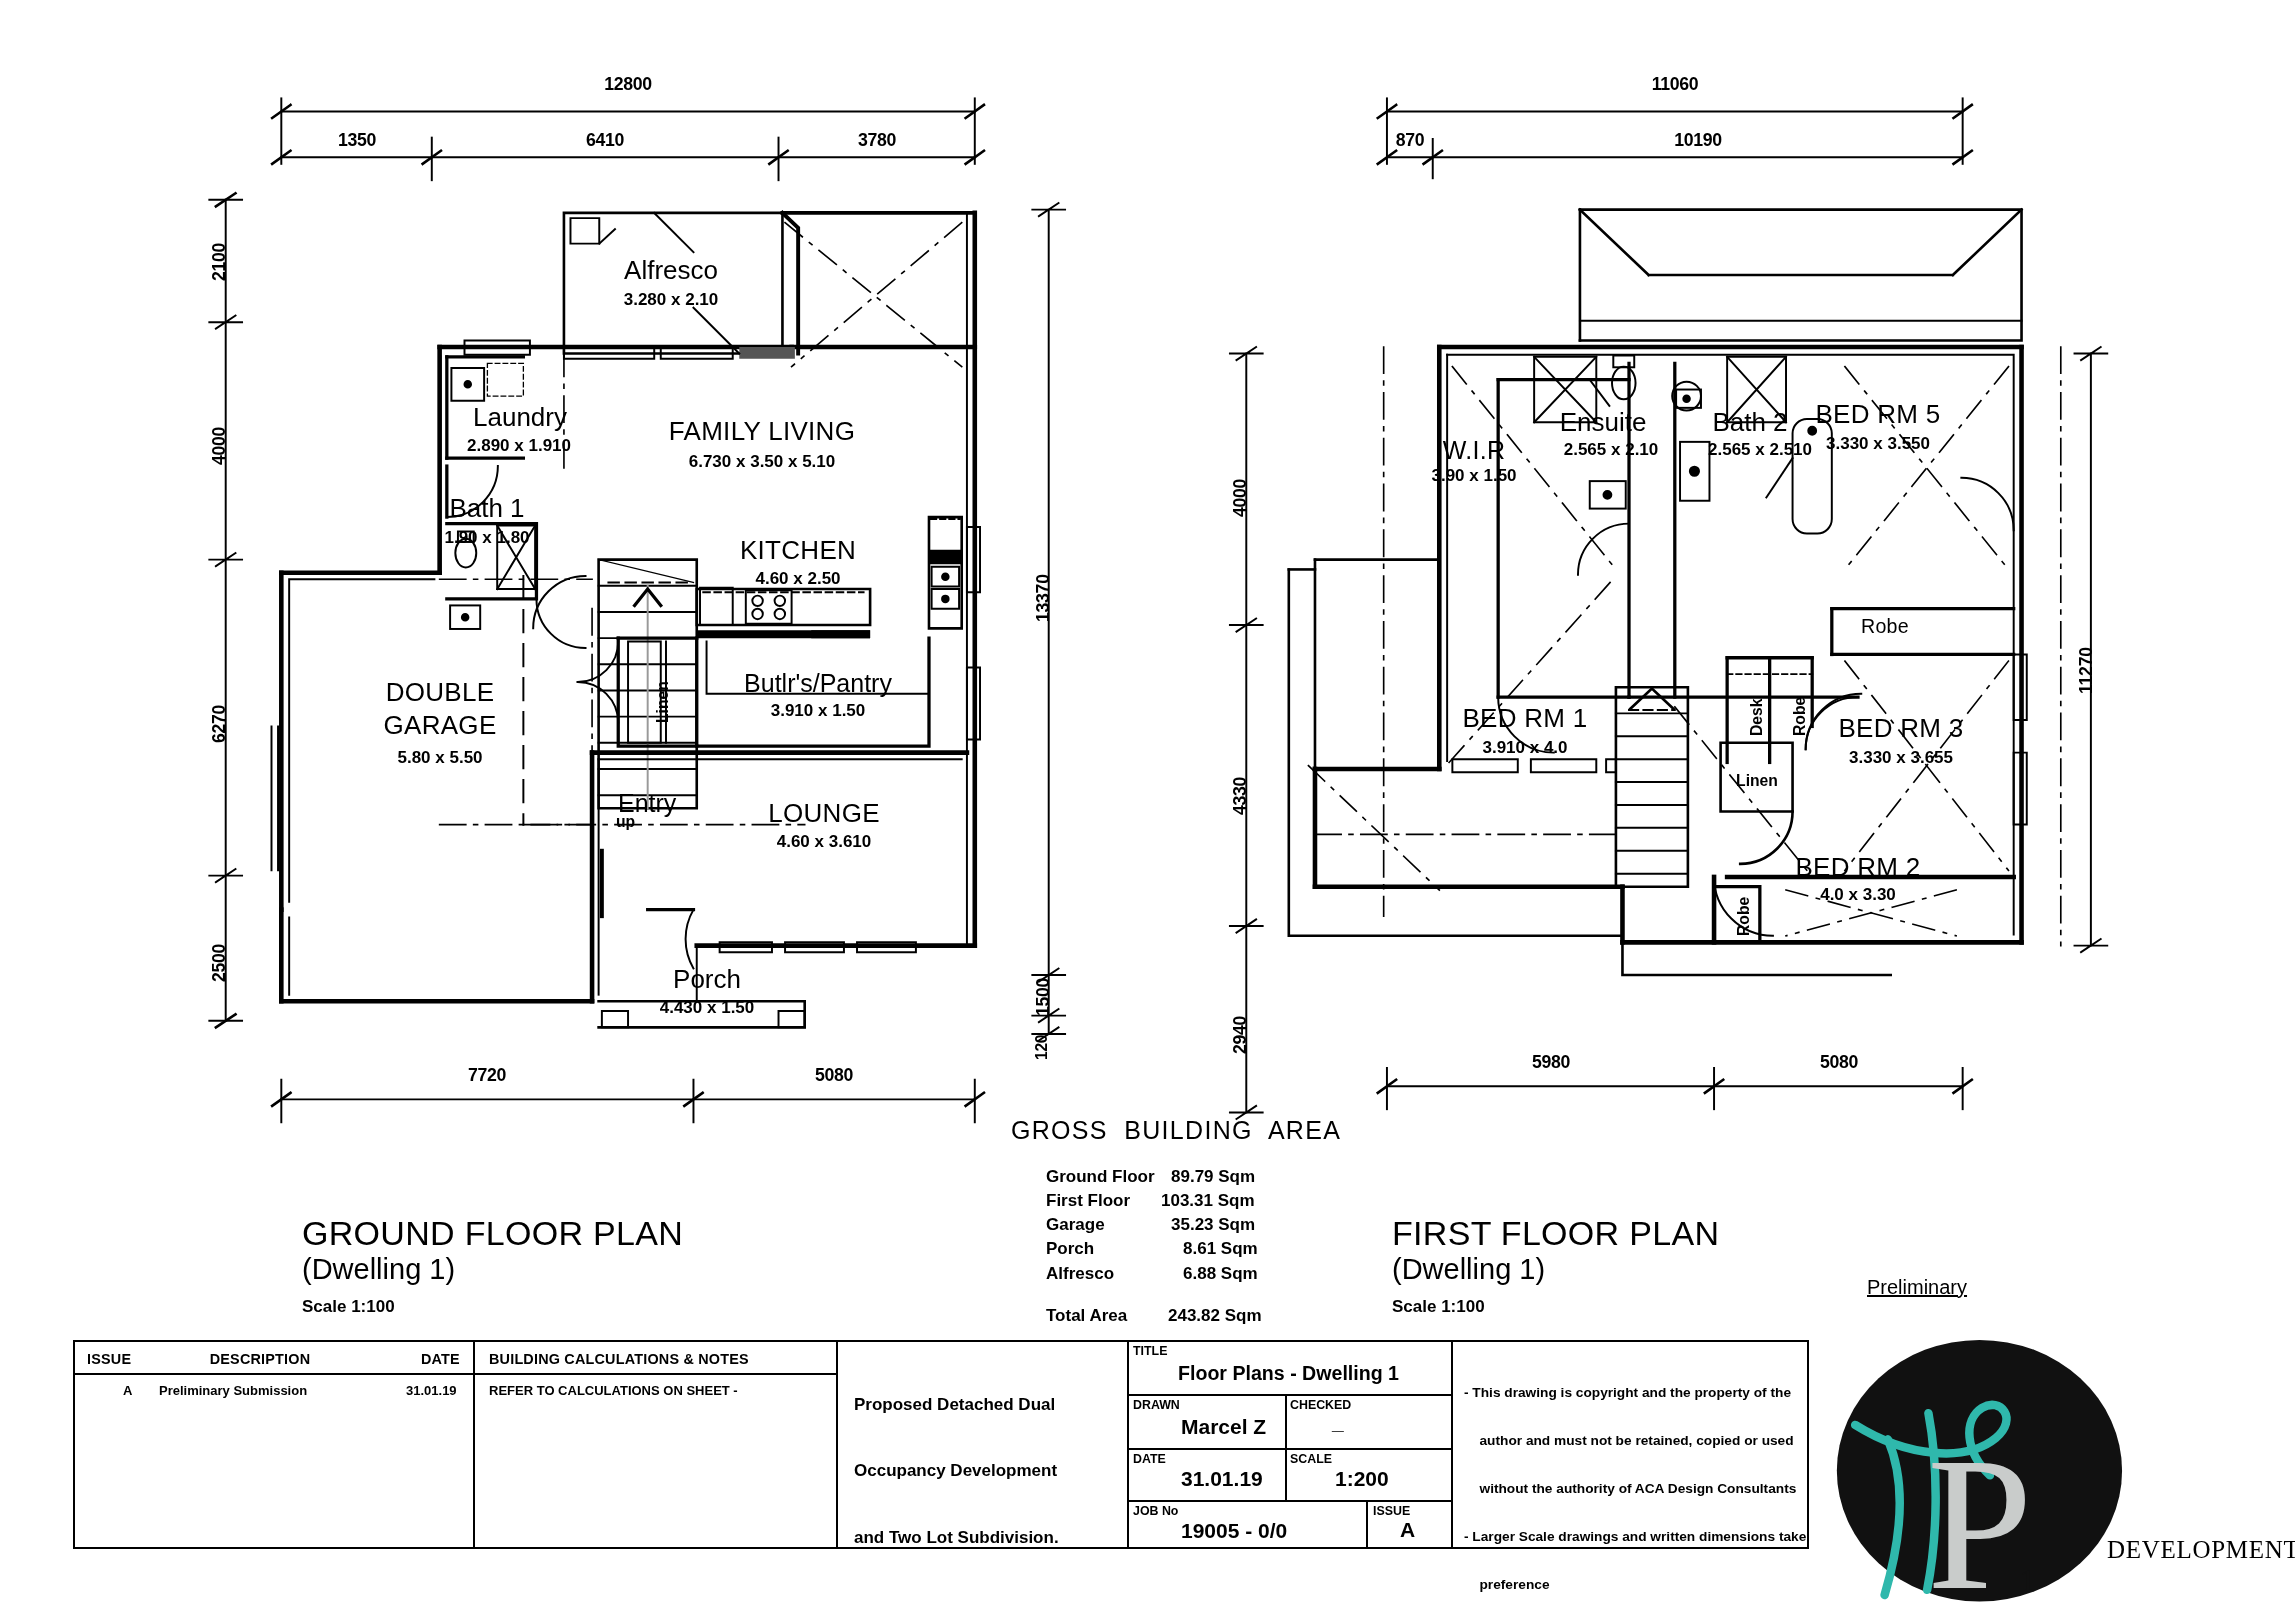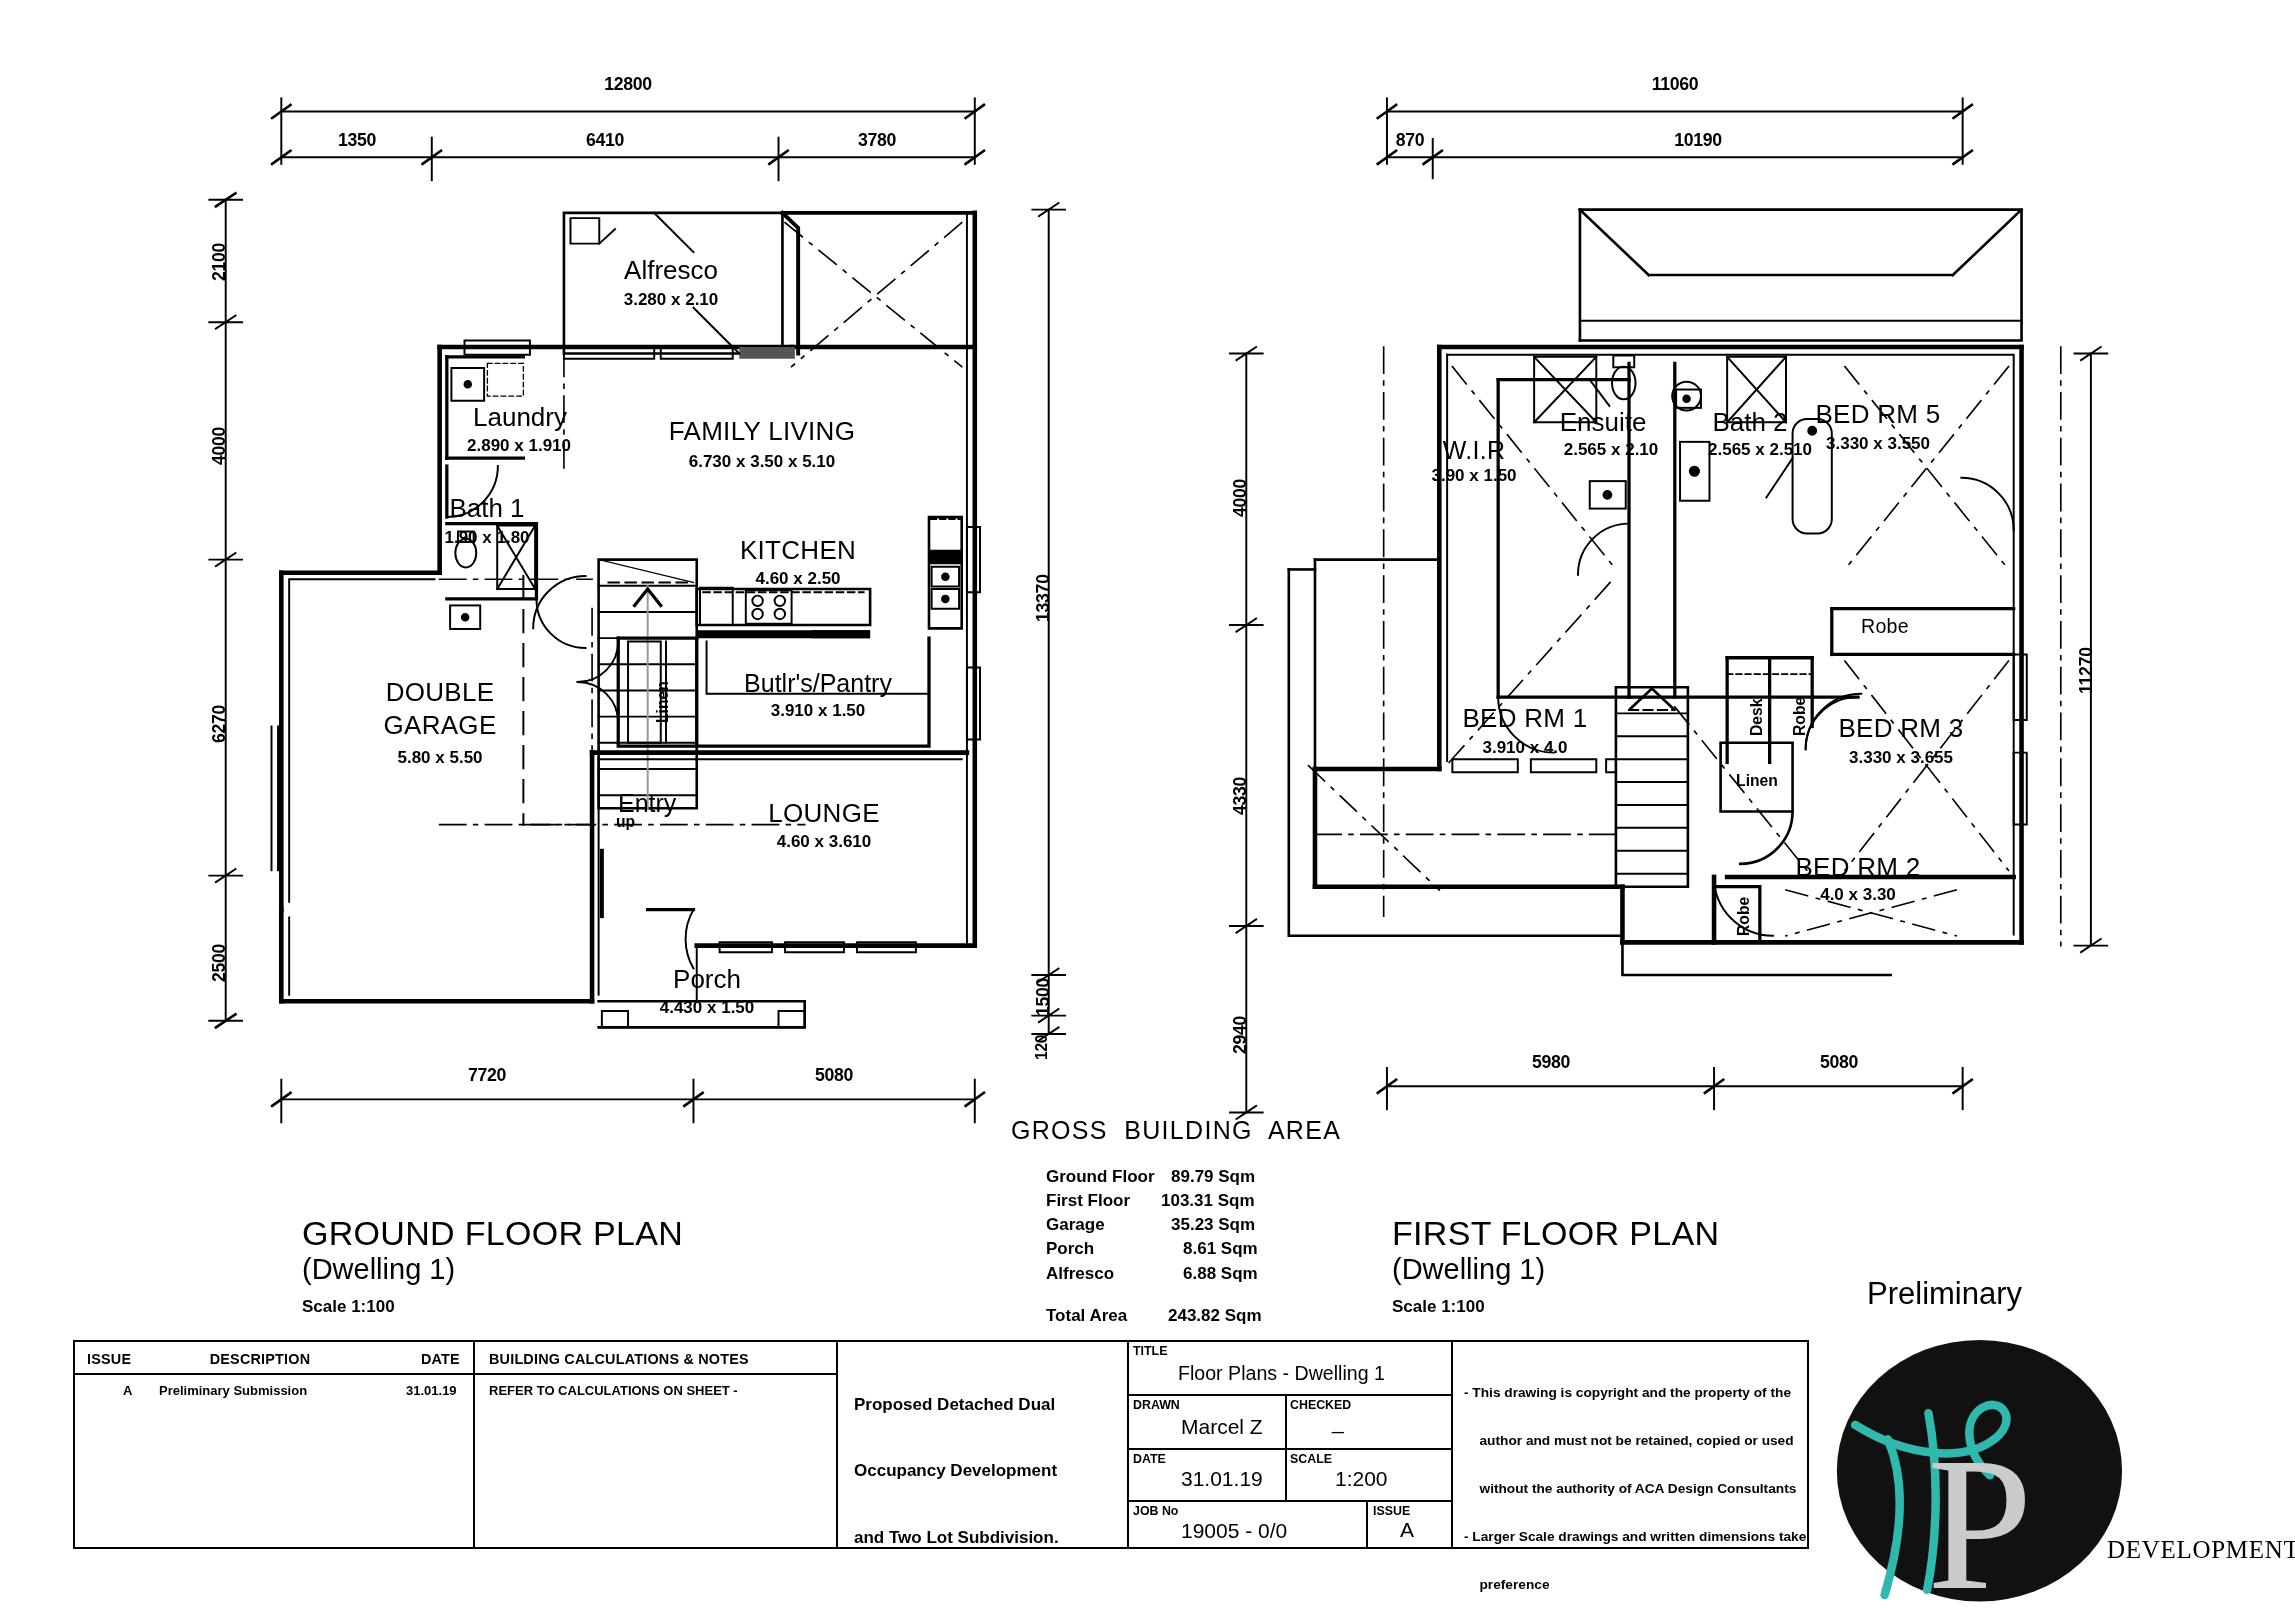--- a/index.html
+++ b/index.html
@@ -22,23 +22,23 @@
   .tb{position:absolute;box-sizing:border-box;border:2px solid #000;}
   .tbl{position:absolute;background:#000;}
   .hdr{font-size:14.4px;font-weight:700;letter-spacing:0.2px;}
   .tiny{font-size:13px;font-weight:700;}
   .note{font-size:13.7px;font-weight:700;line-height:1.17;}
   .bigtitle{font-size:34px;font-weight:400;letter-spacing:0.3px;}
   .subtitle{font-size:29px;font-weight:400;}
   .scaletxt{font-size:17px;font-weight:700;}
   .gbahdr{font-size:25px;font-weight:400;letter-spacing:1.3px;}
   .gbarow{font-size:17px;font-weight:700;}
-  .prelim{font-size:31px;font-weight:400;}
+  .prelim{font-size:20px;font-weight:400;text-decoration:underline;}
   .devtxt{font-size:25px;font-weight:400;font-family:"Liberation Serif",serif;letter-spacing:0.7px;}
-  .fieldval{font-size:21px;font-weight:400;}
+  .fieldval{font-size:21px;font-weight:700;}
 </style>
 </head>
 <body>
 
 <div class="sheet">
 
 <svg class="plan" viewBox="0 0 3508 2480">
   <defs>
     <g id="tick">
           <path d="M -14 10 L 14 -10" stroke="#000" stroke-width="4"></path>

